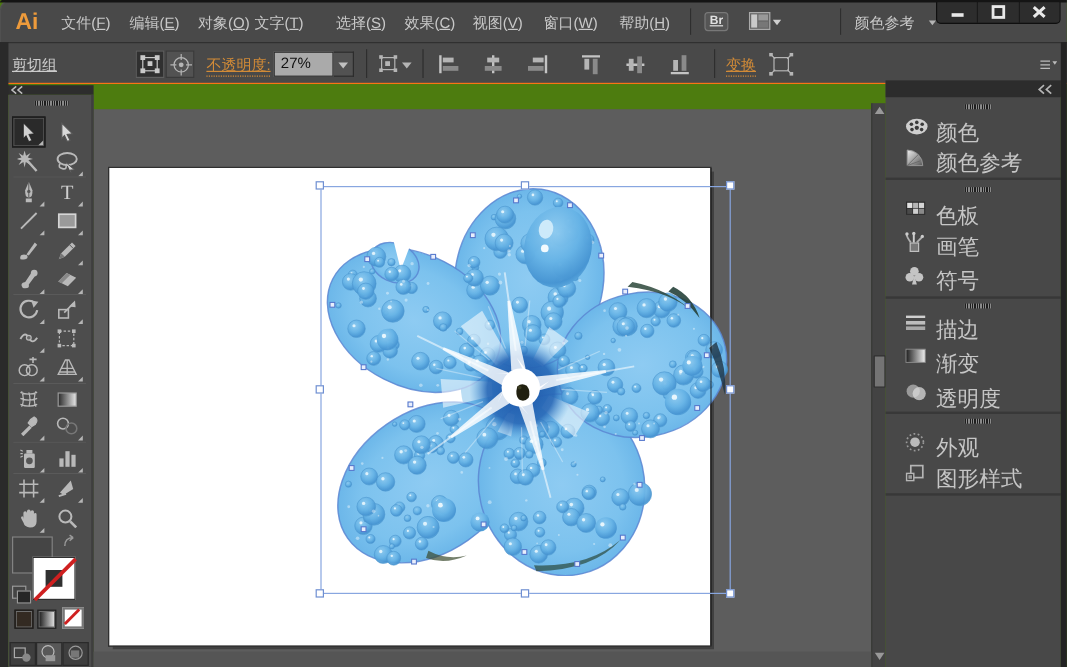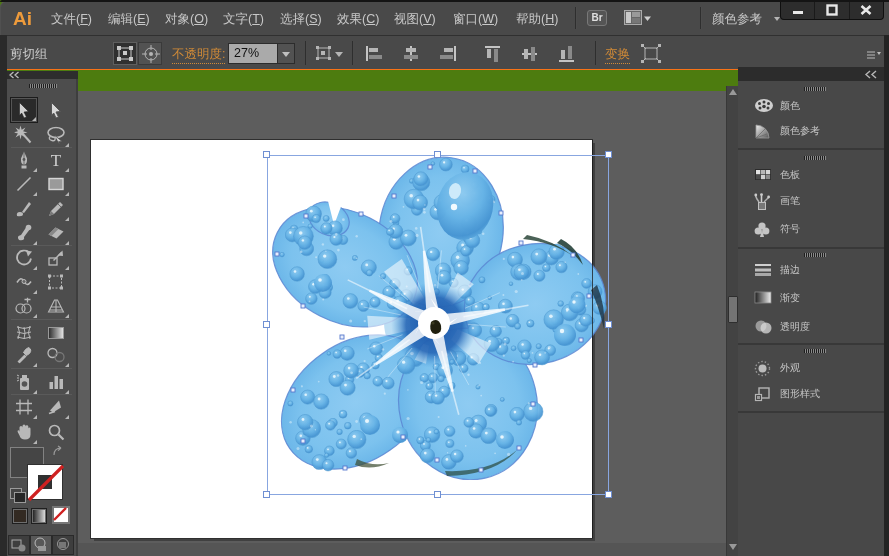--- a/index.html
+++ b/index.html
@@ -1,20 +1,20 @@
 <!DOCTYPE html>
 <html><head>
 <meta charset="utf-8">
 <style>
 * { margin:0; padding:0; box-sizing:border-box; }
 html,body { width:889px; height:556px; overflow:hidden; background:#1a1a1a;
   font-family:"Liberation Sans", sans-serif; }
 #win { position:absolute; left:0; top:0; width:889px; height:556px;
   background:#4d7c0f; }
-.abs { position:absolute; }
+.abs { position:absolute;text-decoration:underline; }
 
 
 #titlebar { position:absolute; left:0; top:0; width:889px; height:35px;
   background:#494949; border-top:1px solid #5a5a5a; border-radius:8px 0 0 0;
   box-shadow:inset 1px 0 0 #505050; }
 #tbframe { position:absolute; left:0; top:0; width:889px; height:2px; background:#141414; border-radius:8px 0 0 0;}
 #ailogo { position:absolute; left:13px; top:7px; font-size:19px; font-weight:bold;
   color:#ee9b3b; letter-spacing:0px; }
 .menu { position:absolute; top:10px; font-size:12.5px; color:#c8c8c8; white-space:nowrap; }
 .menu u { text-decoration:underline; }
@@ -85,21 +85,21 @@
 
 
 #dock { position:absolute; left:738px; top:67px; width:146px; height:489px;
   background:#484848; }
 #dockhead { position:absolute; left:0; top:0; width:146px; height:14px; background:#2c2c2c; }
 #redge { position:absolute; left:884px; top:35px; width:5px; height:521px; background:#232323; }
 .hdots { position:absolute; left:66px; height:4px; width:22px;
   background-image:repeating-linear-gradient(to right,#1e1e1e 0 1px, #8a8a8a 1px 2px); }
 .dsep { position:absolute; left:0; width:146px; height:2px; background:#383838; }
 .dicon { position:absolute; left:16px; }
-.dlabel { position:absolute; left:42px; color:#c6c6c6; font-size:10px; white-space:nowrap; }
+.dlabel { position:absolute; left:42px; color:#c6c6c6; font-size:18px; white-space:nowrap; }
 #bottomstrip { position:absolute; left:78px; top:543px; width:648px; height:13px; background:#555555; }
 </style>
 </head>
 <body>
 <div id="win">
 
   <div id="canvas">
     <div id="artboard"></div>
     <div id="flowerbox" class="abs" style="left:187px;top:64px;"><svg width="345" height="325" viewBox="0 0 345 325">
           <defs>
@@ -653,21 +653,21 @@
       <span class="hdl" style="left:185px;top:400px;"></span>
       <span class="hdl" style="left:356px;top:400px;"></span>
       <span class="hdl" style="left:527px;top:400px;"></span>
   </div>
 
   <div id="titlebar">
     <span id="ailogo">Ai</span>
     <span class="menu" style="left:51px;">文件(<u>F</u>)</span>
     <span class="menu" style="left:108px;">编辑(<u>E</u>)</span>
     <span class="menu" style="left:165px;">对象(<u>O</u>)</span>
-    <span class="menu" style="left:223px;">文字(<u>T</u>)</span>
+    <span class="menu" style="left:212px;">文字(<u>T</u>)</span>
     <span class="menu" style="left:280px;">选择(<u>S</u>)</span>
     <span class="menu" style="left:337px;">效果(<u>C</u>)</span>
     <span class="menu" style="left:394px;">视图(<u>V</u>)</span>
     <span class="menu" style="left:453px;">窗口(<u>W</u>)</span>
     <span class="menu" style="left:516px;">帮助(<u>H</u>)</span>
     <span class="abs" style="left:575px;top:6px;width:1px;height:22px;background:#2e2e2e;box-shadow:1px 0 0 #4c4c4c;"></span>
     <span class="abs" style="left:587px;top:9px;width:20px;height:16px;background:#555555;border:1px solid #787878;border-radius:3px;color:#e0e0e0;font-size:10px;font-weight:bold;text-align:center;line-height:14px;">Br</span>
     <span class="abs" style="left:624px;top:9px;"><svg width="28" height="16">
           <rect x="0.5" y="0.5" width="17" height="14" fill="#666" stroke="#aaa"></rect>
           <rect x="2" y="2" width="5" height="11" fill="#c9c9c9"></rect>

